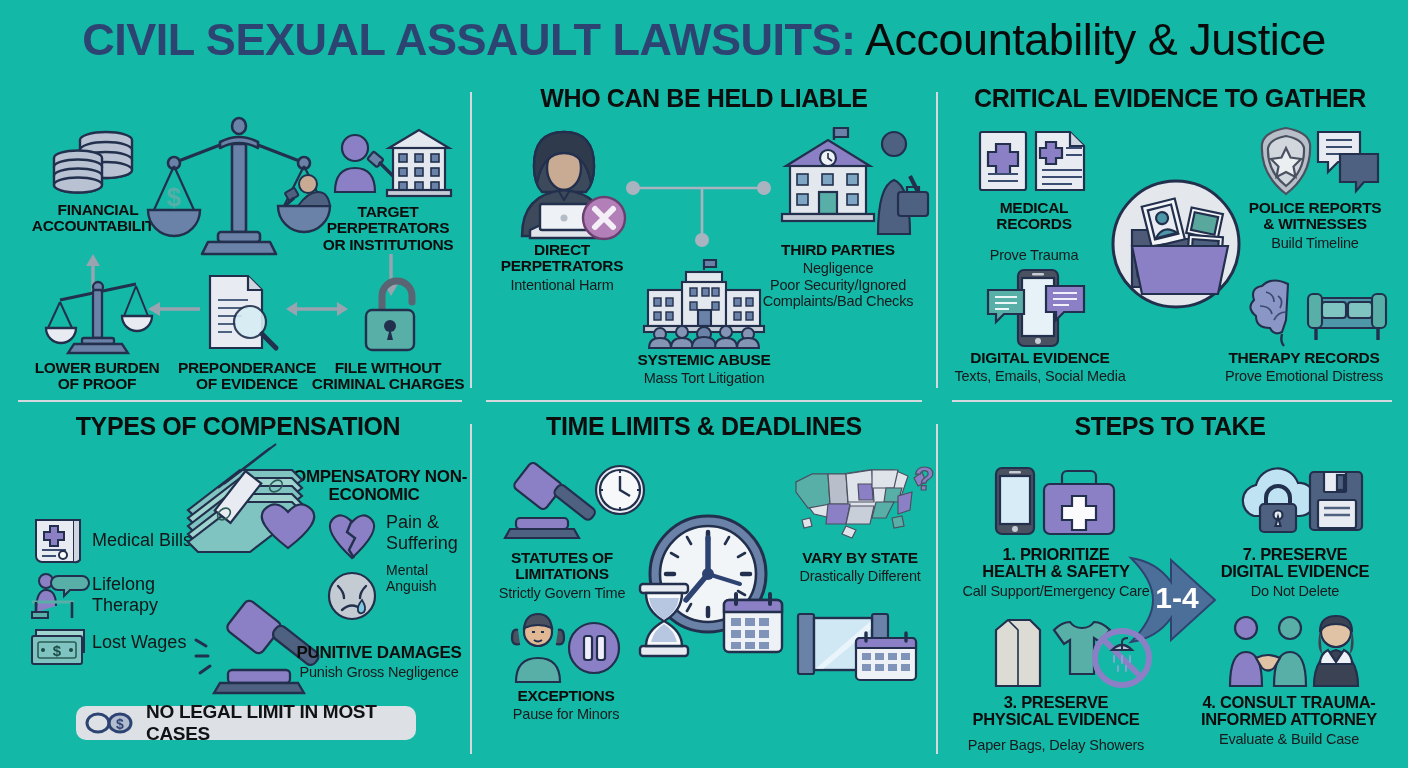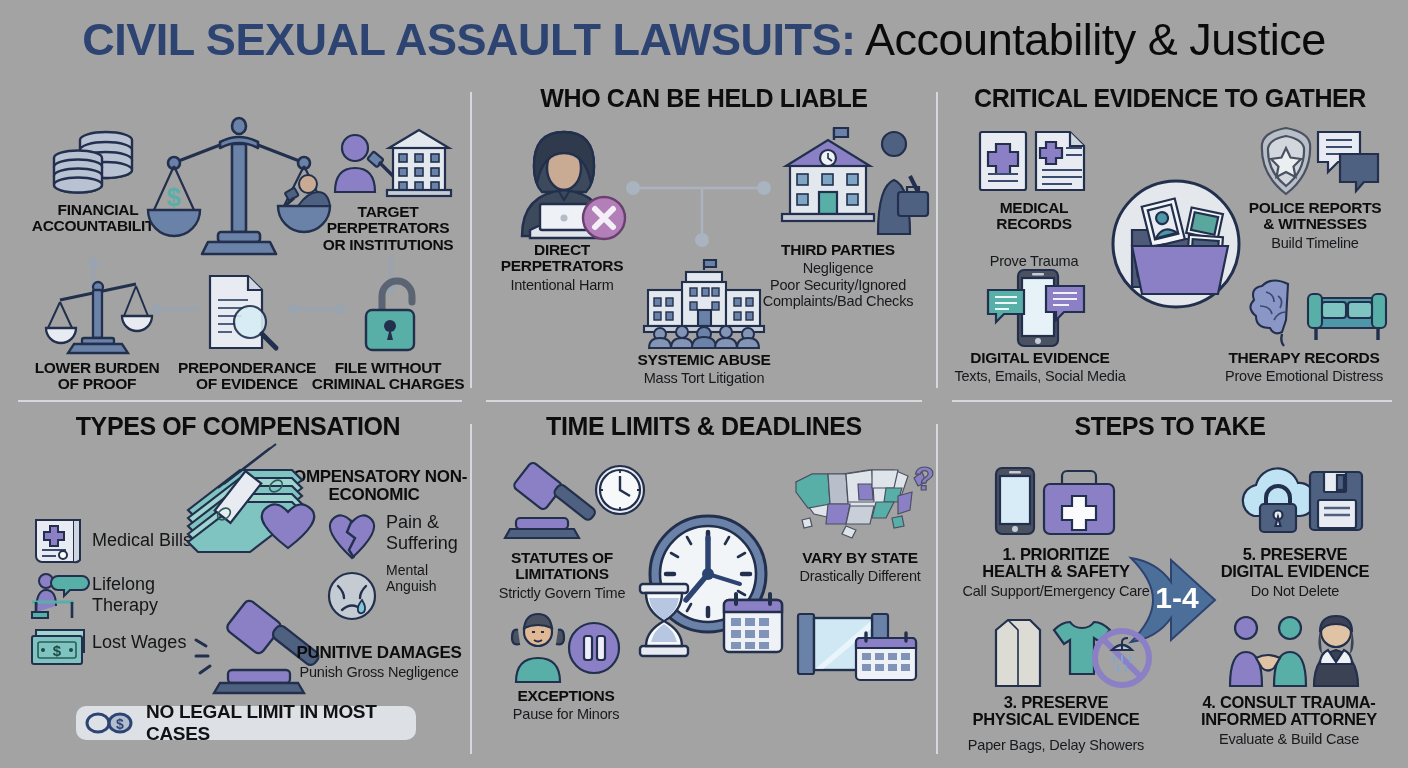--- a/index.html
+++ b/index.html
@@ -5,21 +5,21 @@
   * { box-sizing: border-box; margin: 0; padding: 0; }
   html, body {
     width: 1408px; height: 768px;
     background: #fdfdfd;
     font-family: "Liberation Sans", sans-serif;
     overflow: hidden;
   }
   #stage {
     position: relative;
     width: 1408px; height: 768px;
-    background: #a3a3a3;
+    background: #14b8a6;
   }
 
   
   .title-bar {
     position: absolute; top: 14px; left: 0; width: 1408px;
     text-align: center;
     white-space: nowrap;
   }
   .title-a {
     font-size: 45px; font-weight: bold; color: #2d4472;
@@ -375,21 +375,21 @@
           <path d="M70 14 h10 v6 h6 v10 h-6 v6 H70 v-6 h-6 V20 h6 Z" fill="#8b80c6"></path>
           <g stroke="#3a4c70" stroke-width="1.8">
               <path d="M90 20 h16M90 27 h16M66 42 h40M66 49 h40M66 56 h30"></path>
             </g>
         </g>
       </svg>
     </div>
     <div class="lbl" style="left:14px;top:116px;width:160px;">
       <span class="h" style="white-space:pre-line;">MEDICAL
 RECORDS</span>
-      <span class="s" style="margin-top:20px;">Prove Trauma</span>
+      <span class="s" style="margin-top:14px;">Prove Trauma</span>
     </div>
 
     <div class="ico" style="left:170px;top:94px;">
       <svg width="132" height="132" viewBox="0 0 132 132">
         <circle cx="66" cy="66" r="63" fill="#e4e8ed" stroke="#22304d" stroke-width="3"></circle>
         <g stroke="#22304d" stroke-width="2.2">
           <path d="M22 52 h34 l8 9 h46 v48 H22 Z" fill="#4f5a78"></path>
           <g transform="rotate(-14 54 52)">
               <rect x="38" y="24" width="34" height="42" fill="#f3f5f8"></rect>
               <rect x="43" y="29" width="24" height="30" fill="#e8ecf2"></rect>
@@ -793,21 +793,21 @@
           <rect x="92" y="6" width="22" height="20" rx="1" fill="#e8ecf2"></rect>
           <rect x="105" y="9" width="7" height="15" fill="#4f6180"></rect>
           <rect x="86" y="34" width="38" height="28" rx="2" fill="#e8ecf2"></rect>
           <g stroke="#4f6180" stroke-width="2.4">
               <path d="M92 42 h26M92 49 h26"></path>
             </g>
         </g>
       </svg>
     </div>
     <div class="lbl big" style="left:248px;top:134px;width:214px;">
-      <span class="h" style="white-space:pre-line;">5. PRESERVE
+      <span class="h" style="white-space:pre-line;">7. PRESERVE
 DIGITAL EVIDENCE</span>
       <span class="s" style="margin-top:2px;">Do Not Delete</span>
     </div>
 
     <div class="ico" style="left:185px;top:138px;">
       <svg width="96" height="100" viewBox="0 0 96 100">
         <path d="M6 8 q22 22 22 42 q0 20 -22 42 q26 -4 40 -24 l0 22 l44 -40 l-44 -40 l0 22 q-14 -20 -40 -24 Z" fill="#4c6f99" stroke="#2d4472" stroke-width="2"></path>
         <text x="52" y="58" font-family="'Liberation Sans',sans-serif" font-size="30" font-weight="bold" fill="#ffffff" text-anchor="middle">1-4</text>
       </svg>
     </div>

